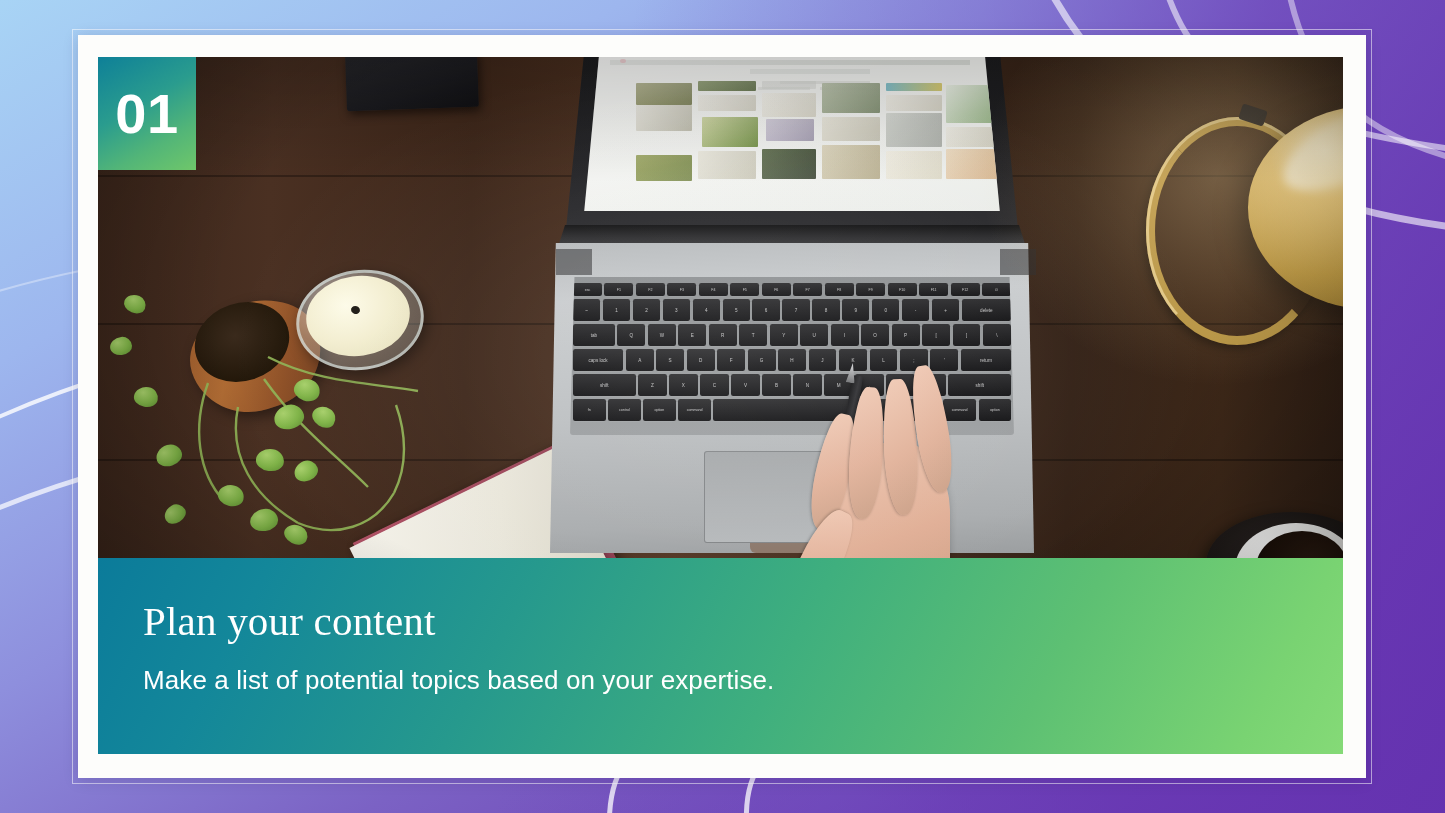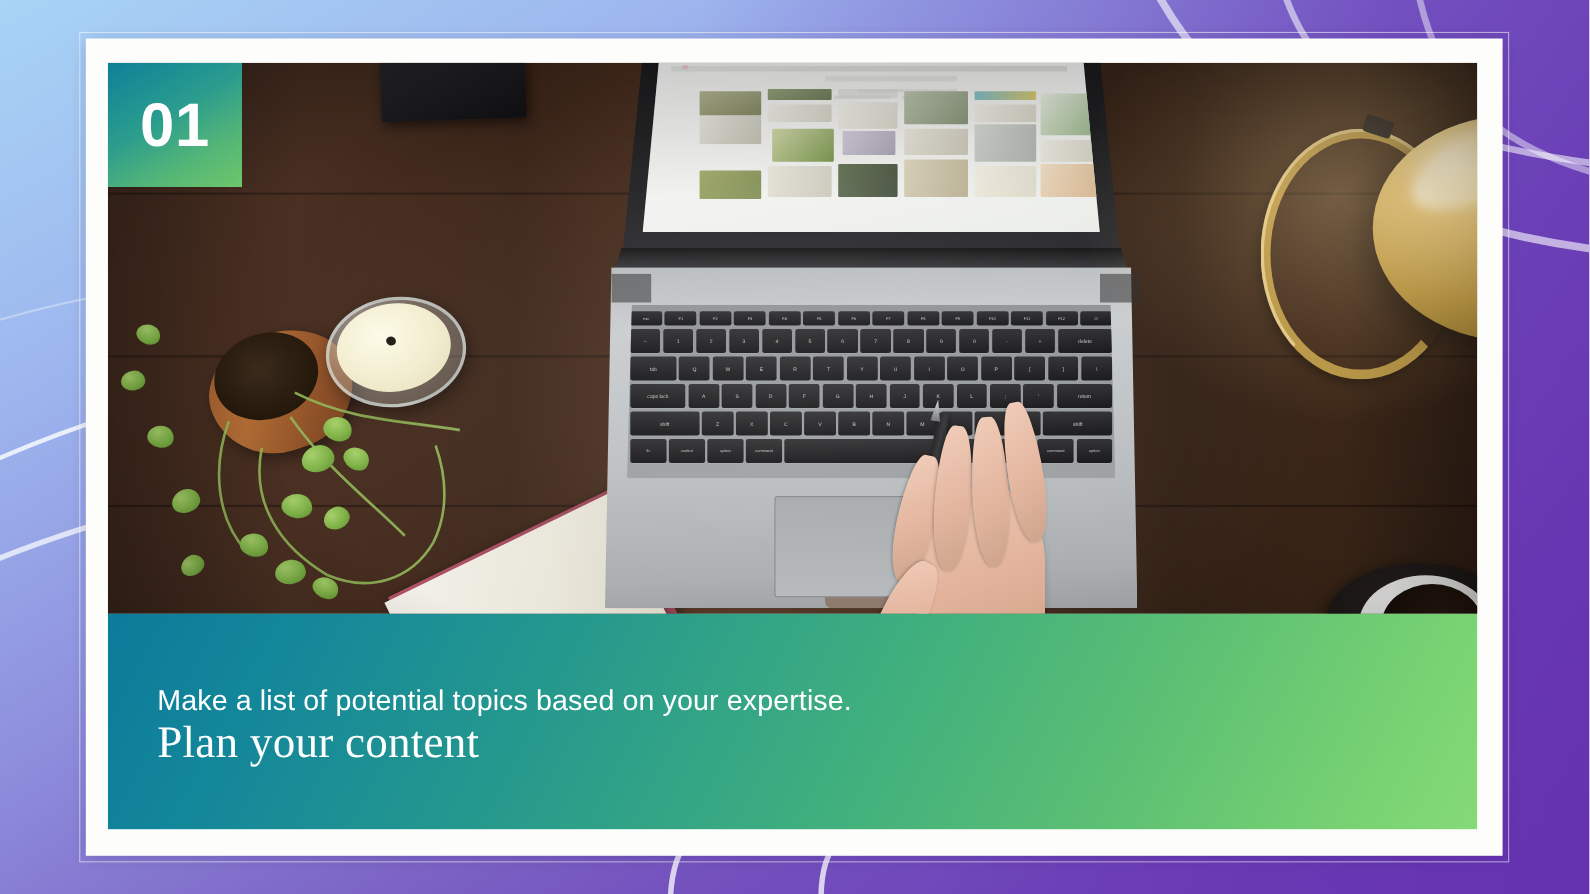--- a/index.html
+++ b/index.html
@@ -364,21 +364,21 @@
     position: absolute; left: 1158px; top: 474px;
     width: 92px; height: 74px;
     background: radial-gradient(ellipse at 60% 40%, #2a1a10 0%, #1a0f08 60%, #0c0704 100%);
     border-radius: 50%;
   }
 
   
   #number-badge {
     position: absolute;
     left: 0; top: 0;
-    width: 122px; height: 113px;
+    width: 98px; height: 113px;
     background: linear-gradient(150deg, #0e8098 0%, #2a9c8e 42%, #52b578 72%, #6fc76a 100%);
     display: flex; align-items: center; justify-content: center;
     z-index: 6;
   }
   #number-badge-text {
     color: #ffffff;
     font-family: "Liberation Sans", sans-serif;
     font-size: 56px;
     font-weight: bold;
     letter-spacing: 0.5px;
@@ -646,18 +646,18 @@
       </div>
 
       <div id="photo-light"></div>
 
       <div id="number-badge">
         <span id="number-badge-text">01</span>
       </div>
     </div>
 
     <div id="caption-bar">
+      <div id="caption-title">Plan your content</div>
       <div id="caption-subtitle">Make a list of potential topics based on your expertise.</div>
-      <div id="caption-title">Plan your content</div>
     </div>
 
   </div>
 </div>
 
 </body></html>

